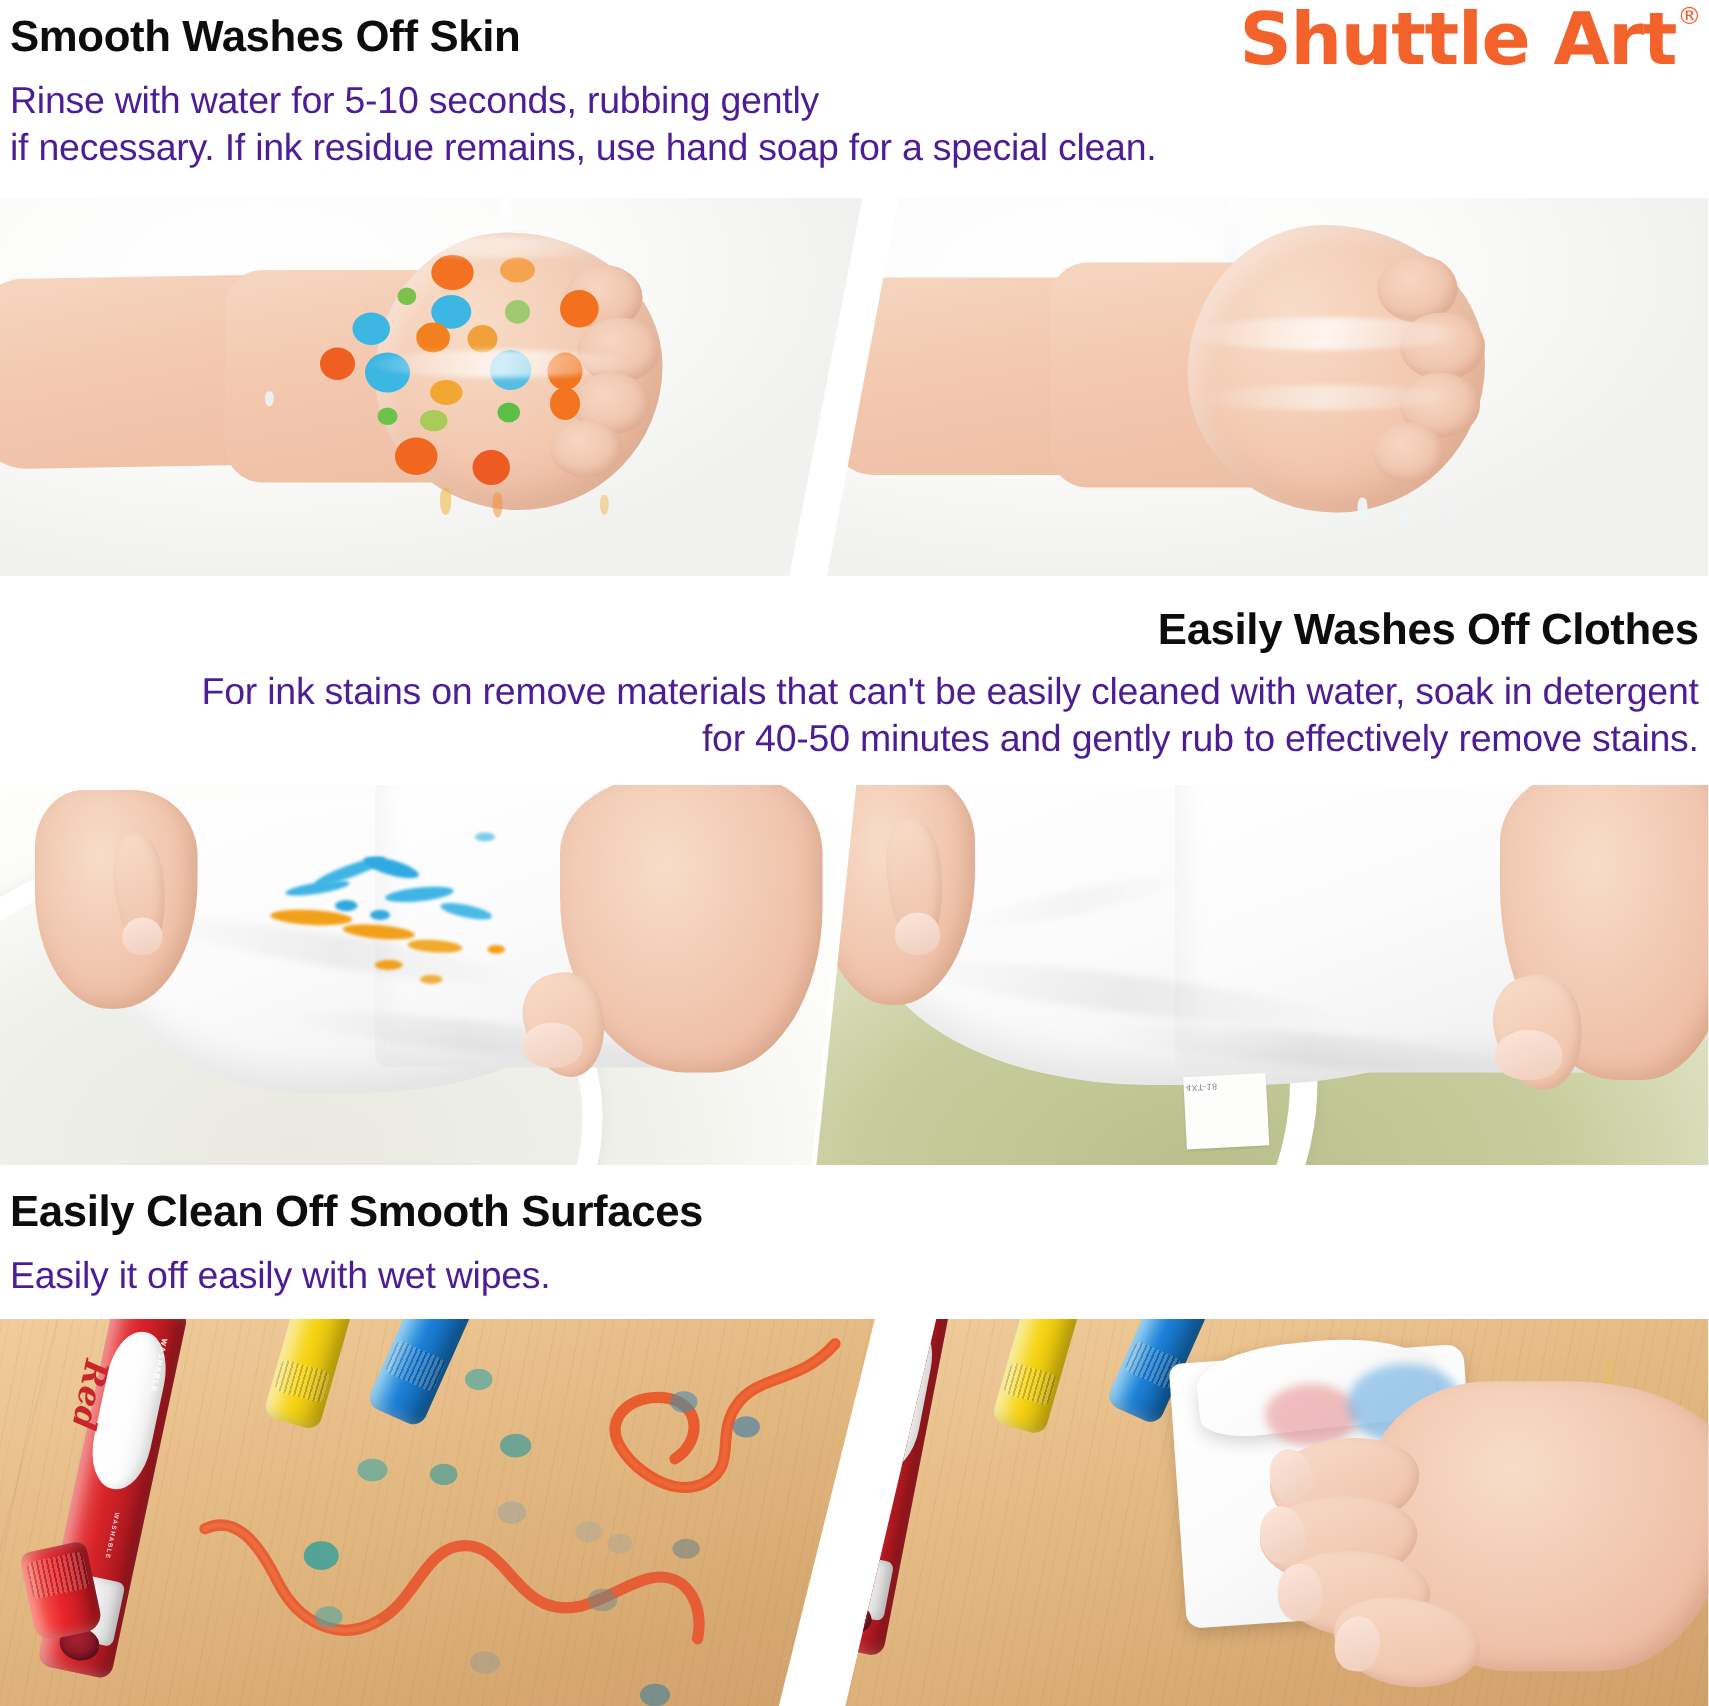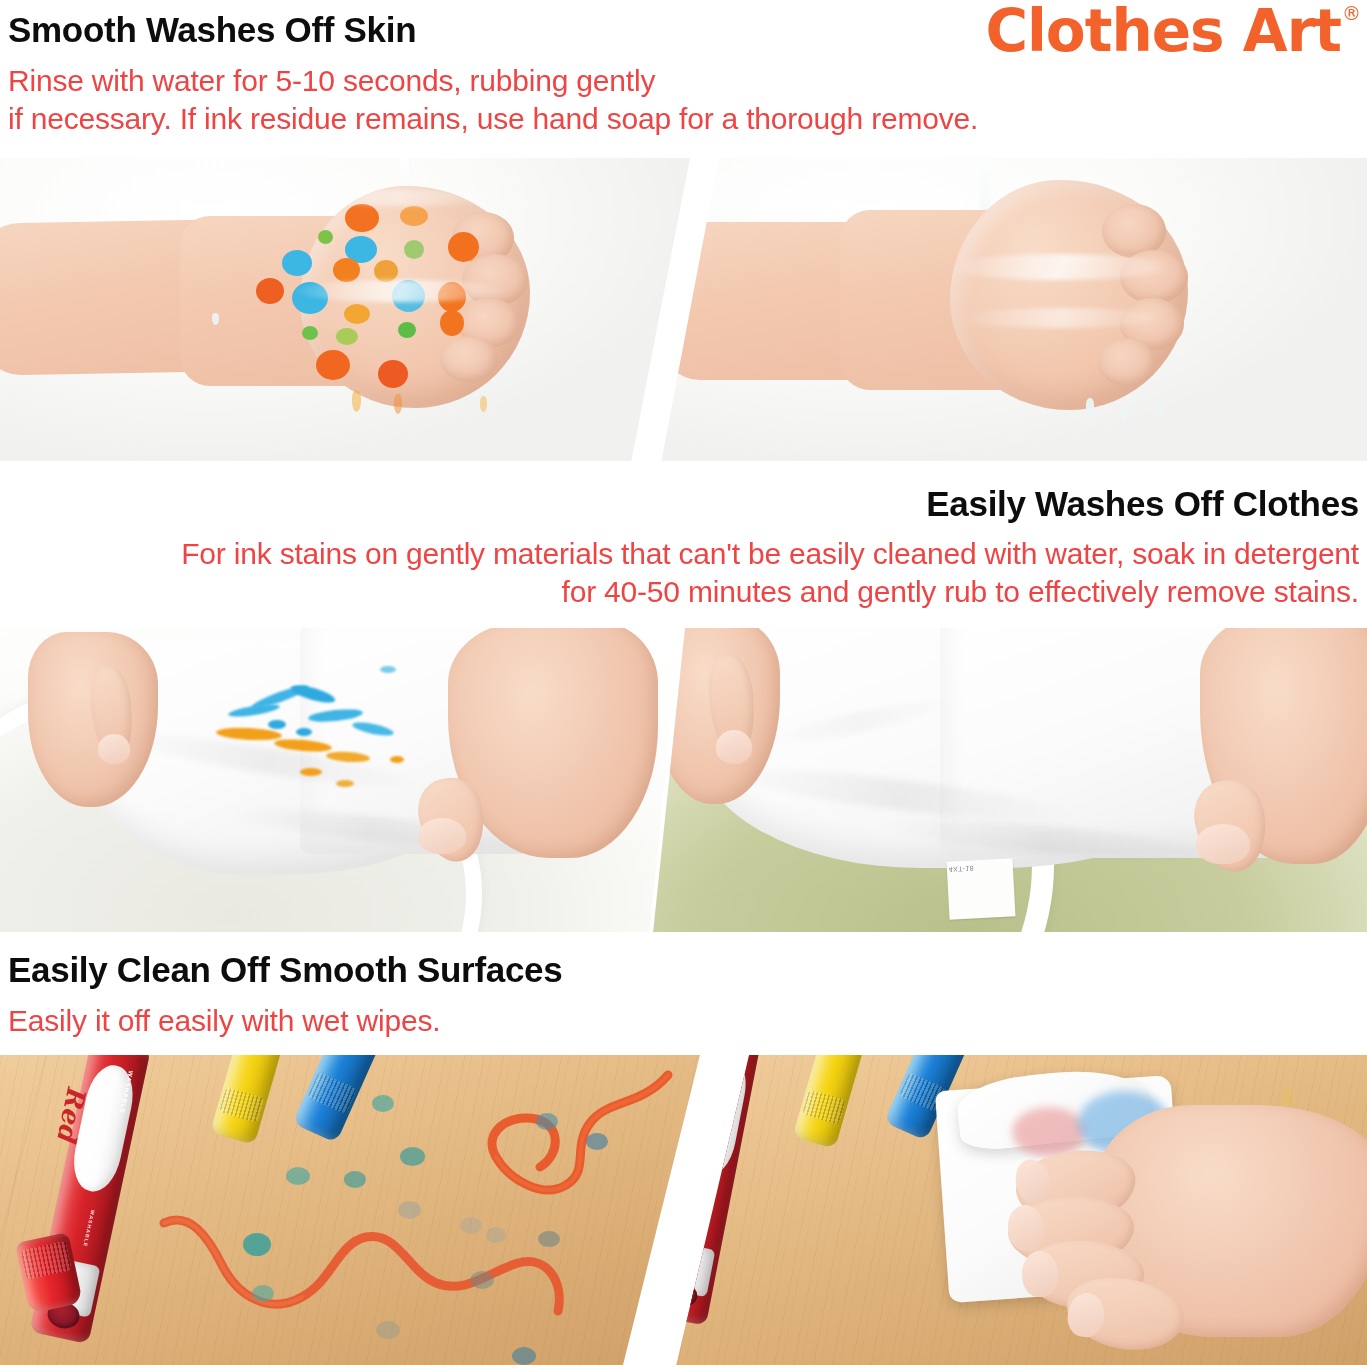--- a/index.html
+++ b/index.html
@@ -17,21 +17,21 @@
   
   .hd{
     font-weight:bold;
     letter-spacing:-0.3px;
     line-height:1.02;
     color:#0d0d0d;
     white-space:nowrap;
   }
   .bd{
     font-weight:400;
-    color:#ef4444;
+    color:#4c1d95;
     line-height:1.28;
     letter-spacing:-0.2px;
     white-space:nowrap;
   }
 
   #sec1-head{position:absolute;left:8px;top:12px;font-size:35px;}
   #sec1-l1{position:absolute;left:8px;top:62px;font-size:30px;}
   #sec1-l2{position:absolute;left:8px;top:100px;font-size:30px;}
 
   #logo-wrap{position:absolute;right:6px;top:2px;display:flex;align-items:flex-start;}
@@ -247,24 +247,24 @@
   }
   .wipe-stain{position:absolute;border-radius:50%;filter:blur(4px);}
 </style>
 </head>
 <body>
 
 <div class="page">
 
   <div class="hd" id="sec1-head">Smooth Washes Off Skin</div>
   <div class="bd" id="sec1-l1">Rinse with water for 5-10 seconds, rubbing gently</div>
-  <div class="bd" id="sec1-l2">if necessary.  If ink residue remains, use hand soap for a thorough remove.</div>
+  <div class="bd" id="sec1-l2">if necessary.  If ink residue remains, use hand soap for a special clean.</div>
 
   <div id="logo-wrap">
-    <span class="logo-txt">Clothes Art</span>
+    <span class="logo-txt">Shuttle Art</span>
     <span class="logo-reg">®</span>
   </div>
 
   <div class="row" id="row1">
 
     <div class="pane" id="r1-left">
       <div class="photo">
         <div class="studio-bg"></div>
 
         <div class="water-str" style="left:398px;top:-10px;width:13px;height:120px;"></div>
@@ -324,21 +324,21 @@
         <div class="wet-sheen" style="left:310px;top:150px;width:200px;height:20px;opacity:.7;"></div>
         <div class="drip" style="left:436px;top:240px;width:8px;height:18px;background:rgba(236,245,247,.95);"></div>
         <div class="drip" style="left:470px;top:250px;width:7px;height:14px;background:rgba(236,245,247,.9);"></div>
         <div class="drip" style="left:508px;top:246px;width:6px;height:12px;background:rgba(236,245,247,.85);"></div>
       </div>
     </div>
 
   </div>
 
   <div class="hd" id="sec2-head">Easily Washes Off Clothes</div>
-  <div class="bd" id="sec2-l1">For ink stains on gently materials that can't be easily cleaned with water, soak in detergent</div>
+  <div class="bd" id="sec2-l1">For ink stains on remove materials that can't be easily cleaned with water, soak in detergent</div>
   <div class="bd" id="sec2-l2">for 40-50 minutes and gently rub to effectively remove stains.</div>
 
   <div class="row" id="row2">
 
     <div class="pane" id="r2-left">
       <div class="photo">
         <div class="basin-white"></div>
         <div class="basin-rim" style="left:-110px;top:40px;width:560px;height:420px;"></div>
         <div class="shirt" style="left:80px;top:6px;width:440px;height:240px;border-radius:12px 20px 50% 40%/12px 20px 60% 55%;transform:rotate(-2deg);"></div>
         <div class="shirt" style="left:300px;top:-4px;width:300px;height:230px;border-radius:10px;"></div>

